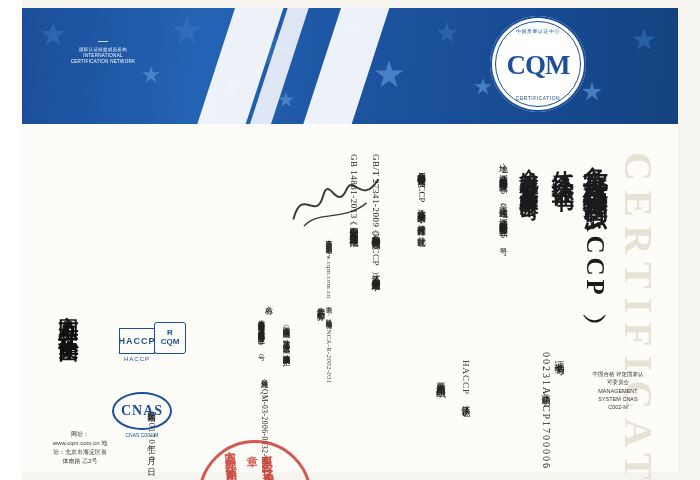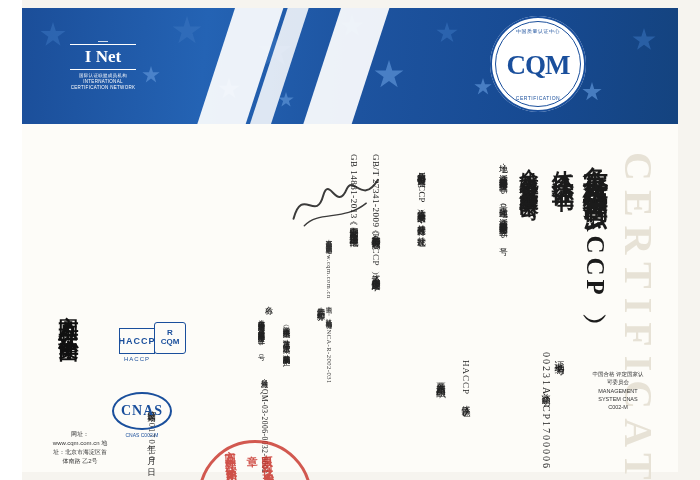--- a/index.html
+++ b/index.html
@@ -261,21 +261,20 @@
     <div class="s-shape s-dim" style="left:506px;top:12px;width:26px;height:26px;"></div>
     <div class="s-shape s-lite" style="left:560px;top:74px;width:20px;height:20px;"></div>
     <div class="s-shape s-dim" style="left:610px;top:20px;width:24px;height:24px;"></div>
 
     <div class="ribbon" style="left:196px;transform:rotate(18deg);"></div>
     <div class="ribbon2" style="left:248px;transform:rotate(18deg);"></div>
     <div class="ribbon" style="left:302px;transform:rotate(18deg);"></div>
 
     <div class="inet">
       <div class="idash">—</div>
-      <div class="iname">I Net</div>
       <div class="isub">国际认证联盟成员机构
 INTERNATIONAL CERTIFICATION NETWORK</div>
     </div>
 
     <div class="emblem">
       <div class="ring"></div>
       <div class="arc-top">中国质量认证中心</div>
       <div class="cqm">CQM</div>
       <div class="arc-bot">CERTIFICATION</div>
     </div>

